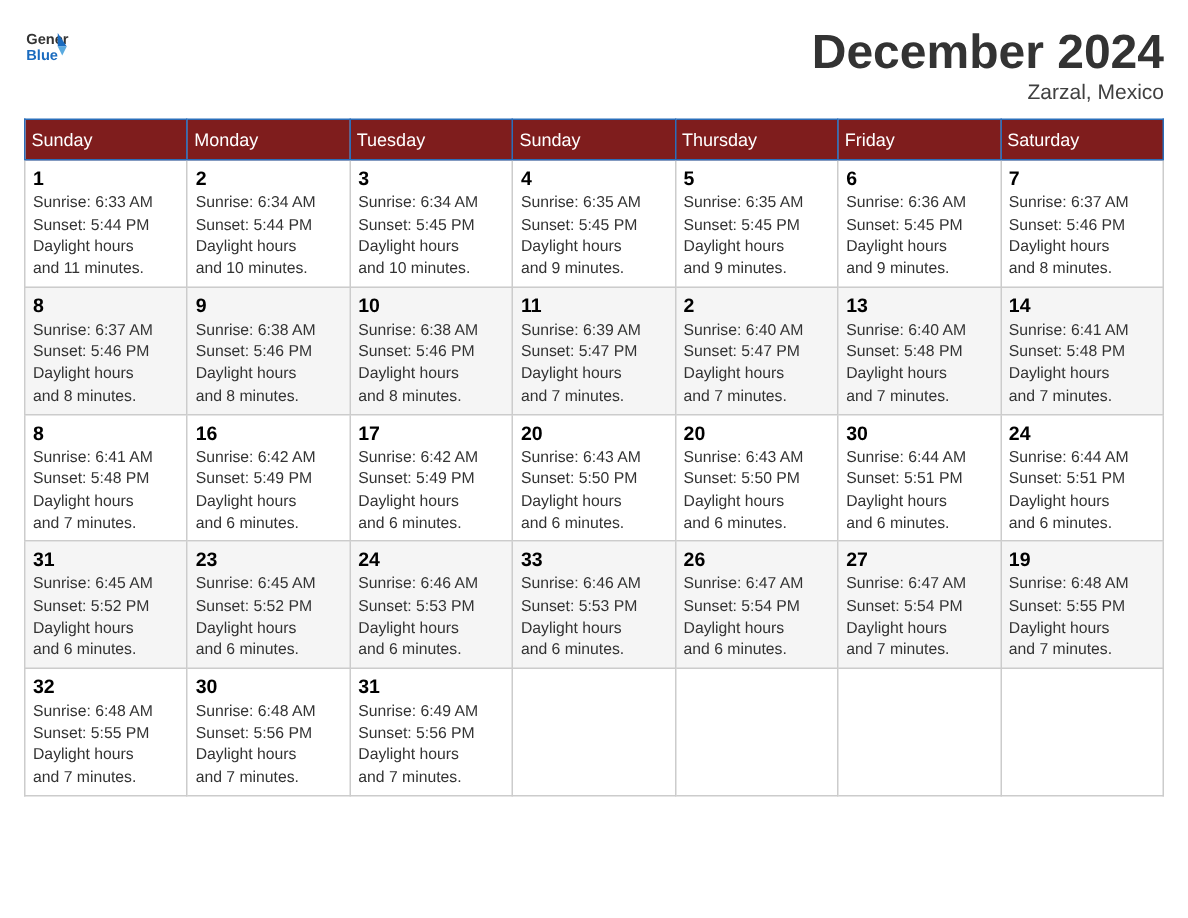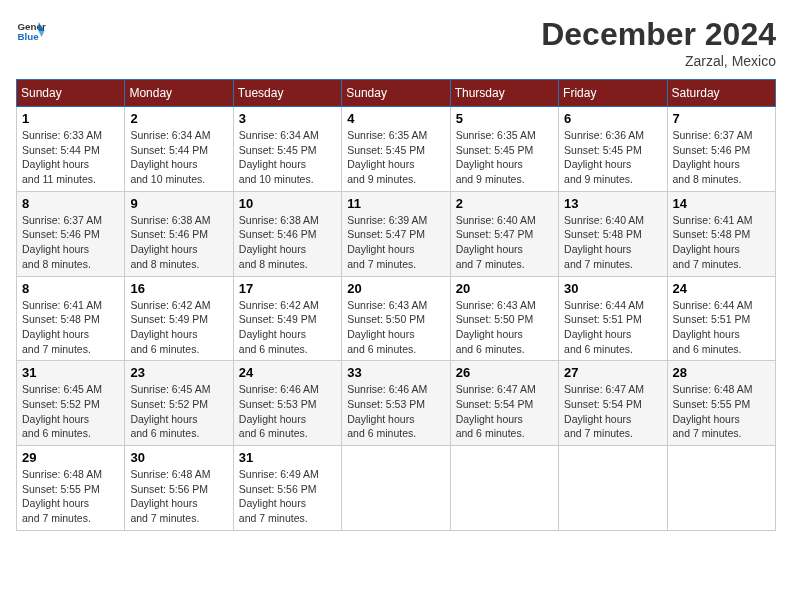--- a/index.html
+++ b/index.html
@@ -217,27 +217,27 @@
         </td>
         <td>
           <span class="day-num">26</span>
           <div class="day-info">Sunrise: 6:47 AM<br>Sunset: 5:54 PM<br>Daylight hours<br>and 6 minutes.</div>
         </td>
         <td>
           <span class="day-num">27</span>
           <div class="day-info">Sunrise: 6:47 AM<br>Sunset: 5:54 PM<br>Daylight hours<br>and 7 minutes.</div>
         </td>
         <td>
-          <span class="day-num">28</span>
+          <span class="day-num">19</span>
           <div class="day-info">Sunrise: 6:48 AM<br>Sunset: 5:55 PM<br>Daylight hours<br>and 7 minutes.</div>
         </td>
       </tr>
       <tr>
         <td>
-          <span class="day-num">29</span>
+          <span class="day-num">32</span>
           <div class="day-info">Sunrise: 6:48 AM<br>Sunset: 5:55 PM<br>Daylight hours<br>and 7 minutes.</div>
         </td>
         <td>
           <span class="day-num">30</span>
           <div class="day-info">Sunrise: 6:48 AM<br>Sunset: 5:56 PM<br>Daylight hours<br>and 7 minutes.</div>
         </td>
         <td>
           <span class="day-num">31</span>
           <div class="day-info">Sunrise: 6:49 AM<br>Sunset: 5:56 PM<br>Daylight hours<br>and 7 minutes.</div>
         </td>

